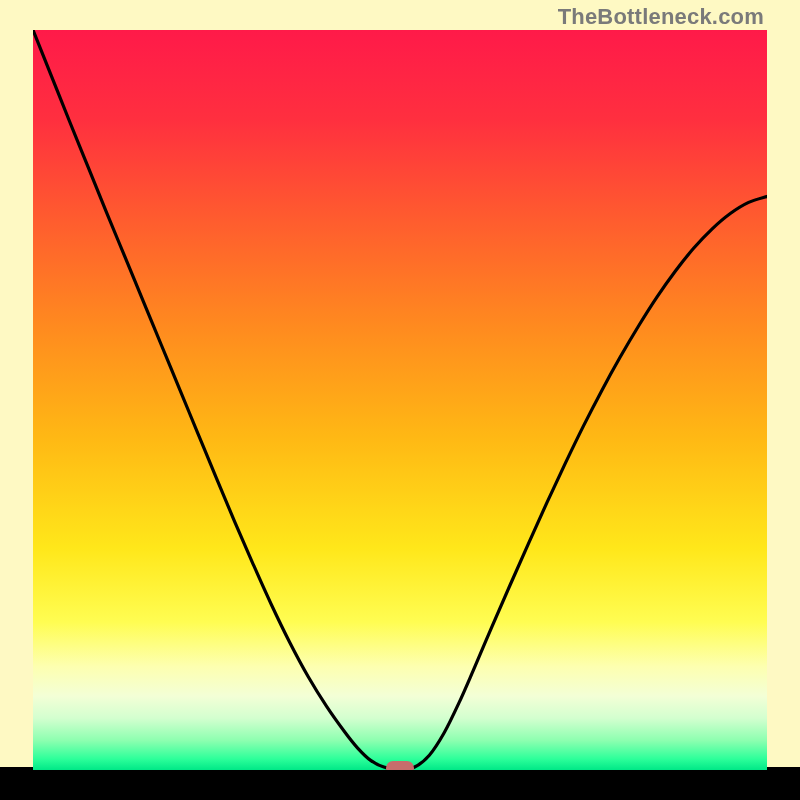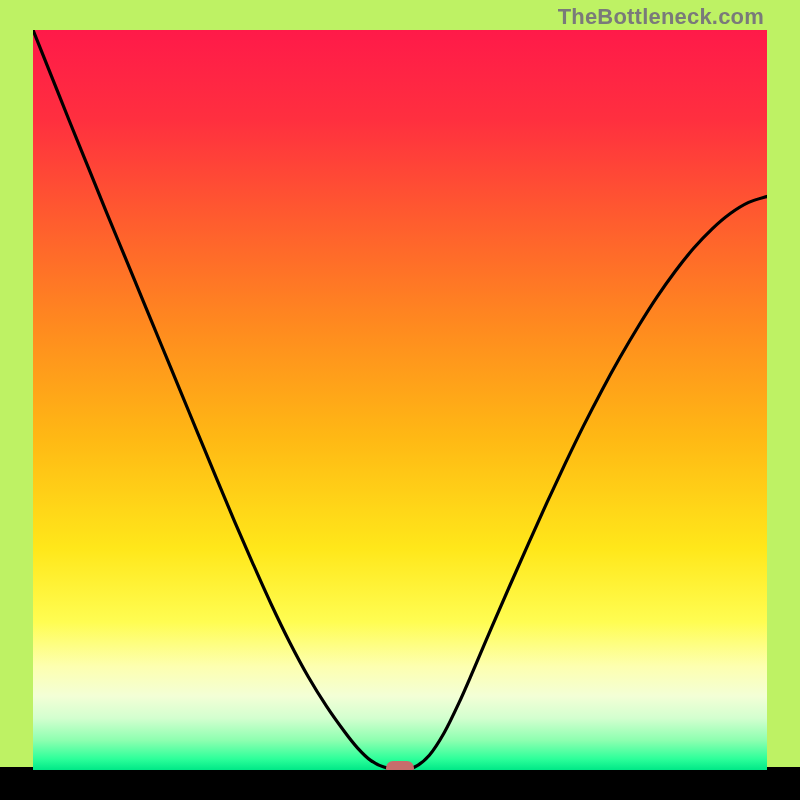--- a/index.html
+++ b/index.html
@@ -9,21 +9,21 @@
     height: 800px;
     background: #000;
     overflow: hidden;
   }
   .frame {
     position: absolute;
     left: 0;
     top: 0;
     width: 800px;
     height: 767px;
-    background: #bef264;
+    background: #fef9c3;
   }
   .plot-area {
     position: absolute;
     left: 33px;
     top: 30px;
     width: 734px;
     height: 740px;
     overflow: hidden;
   }
   .gradient-bg {

